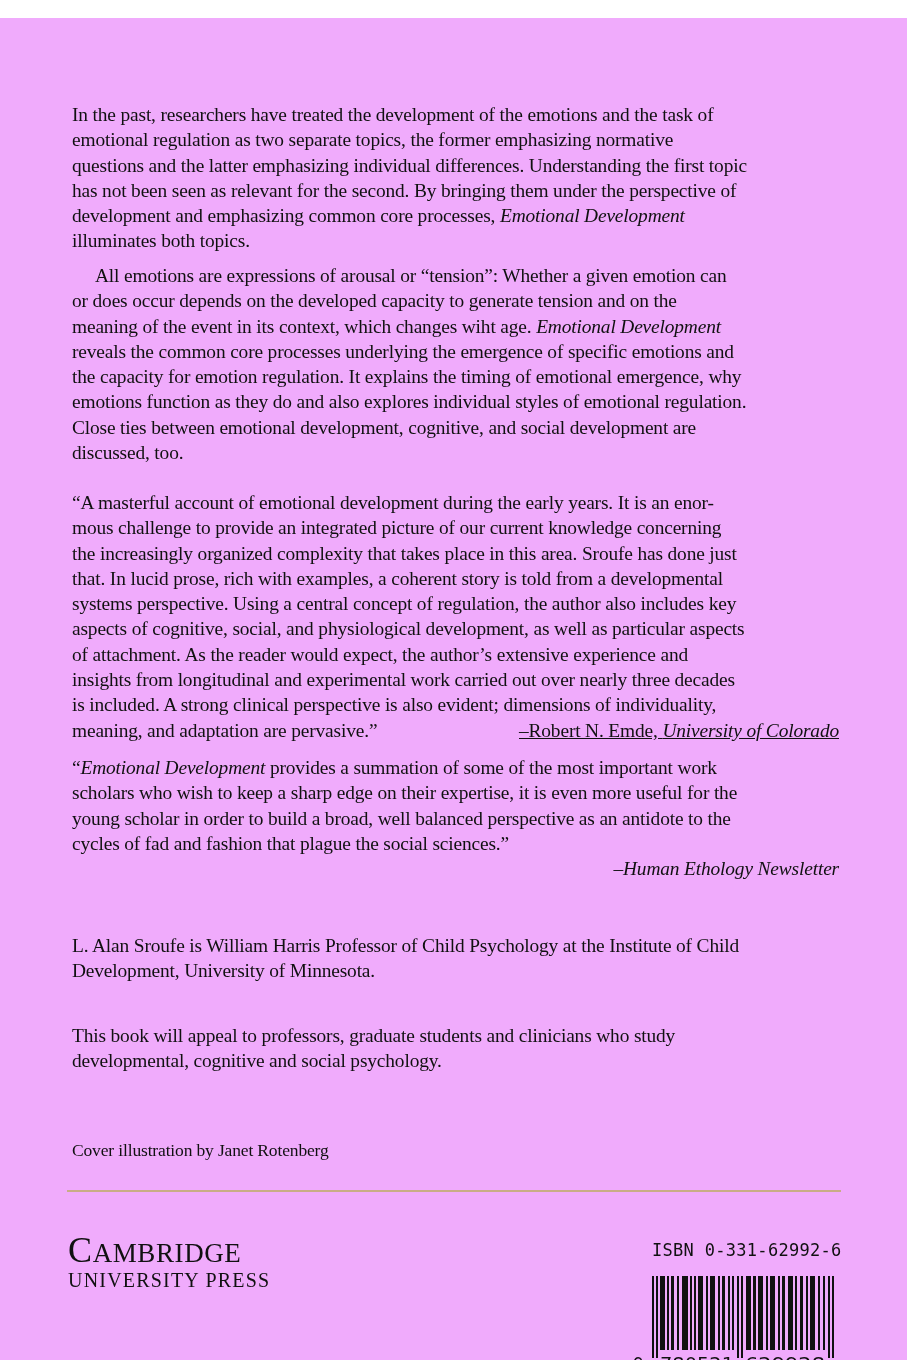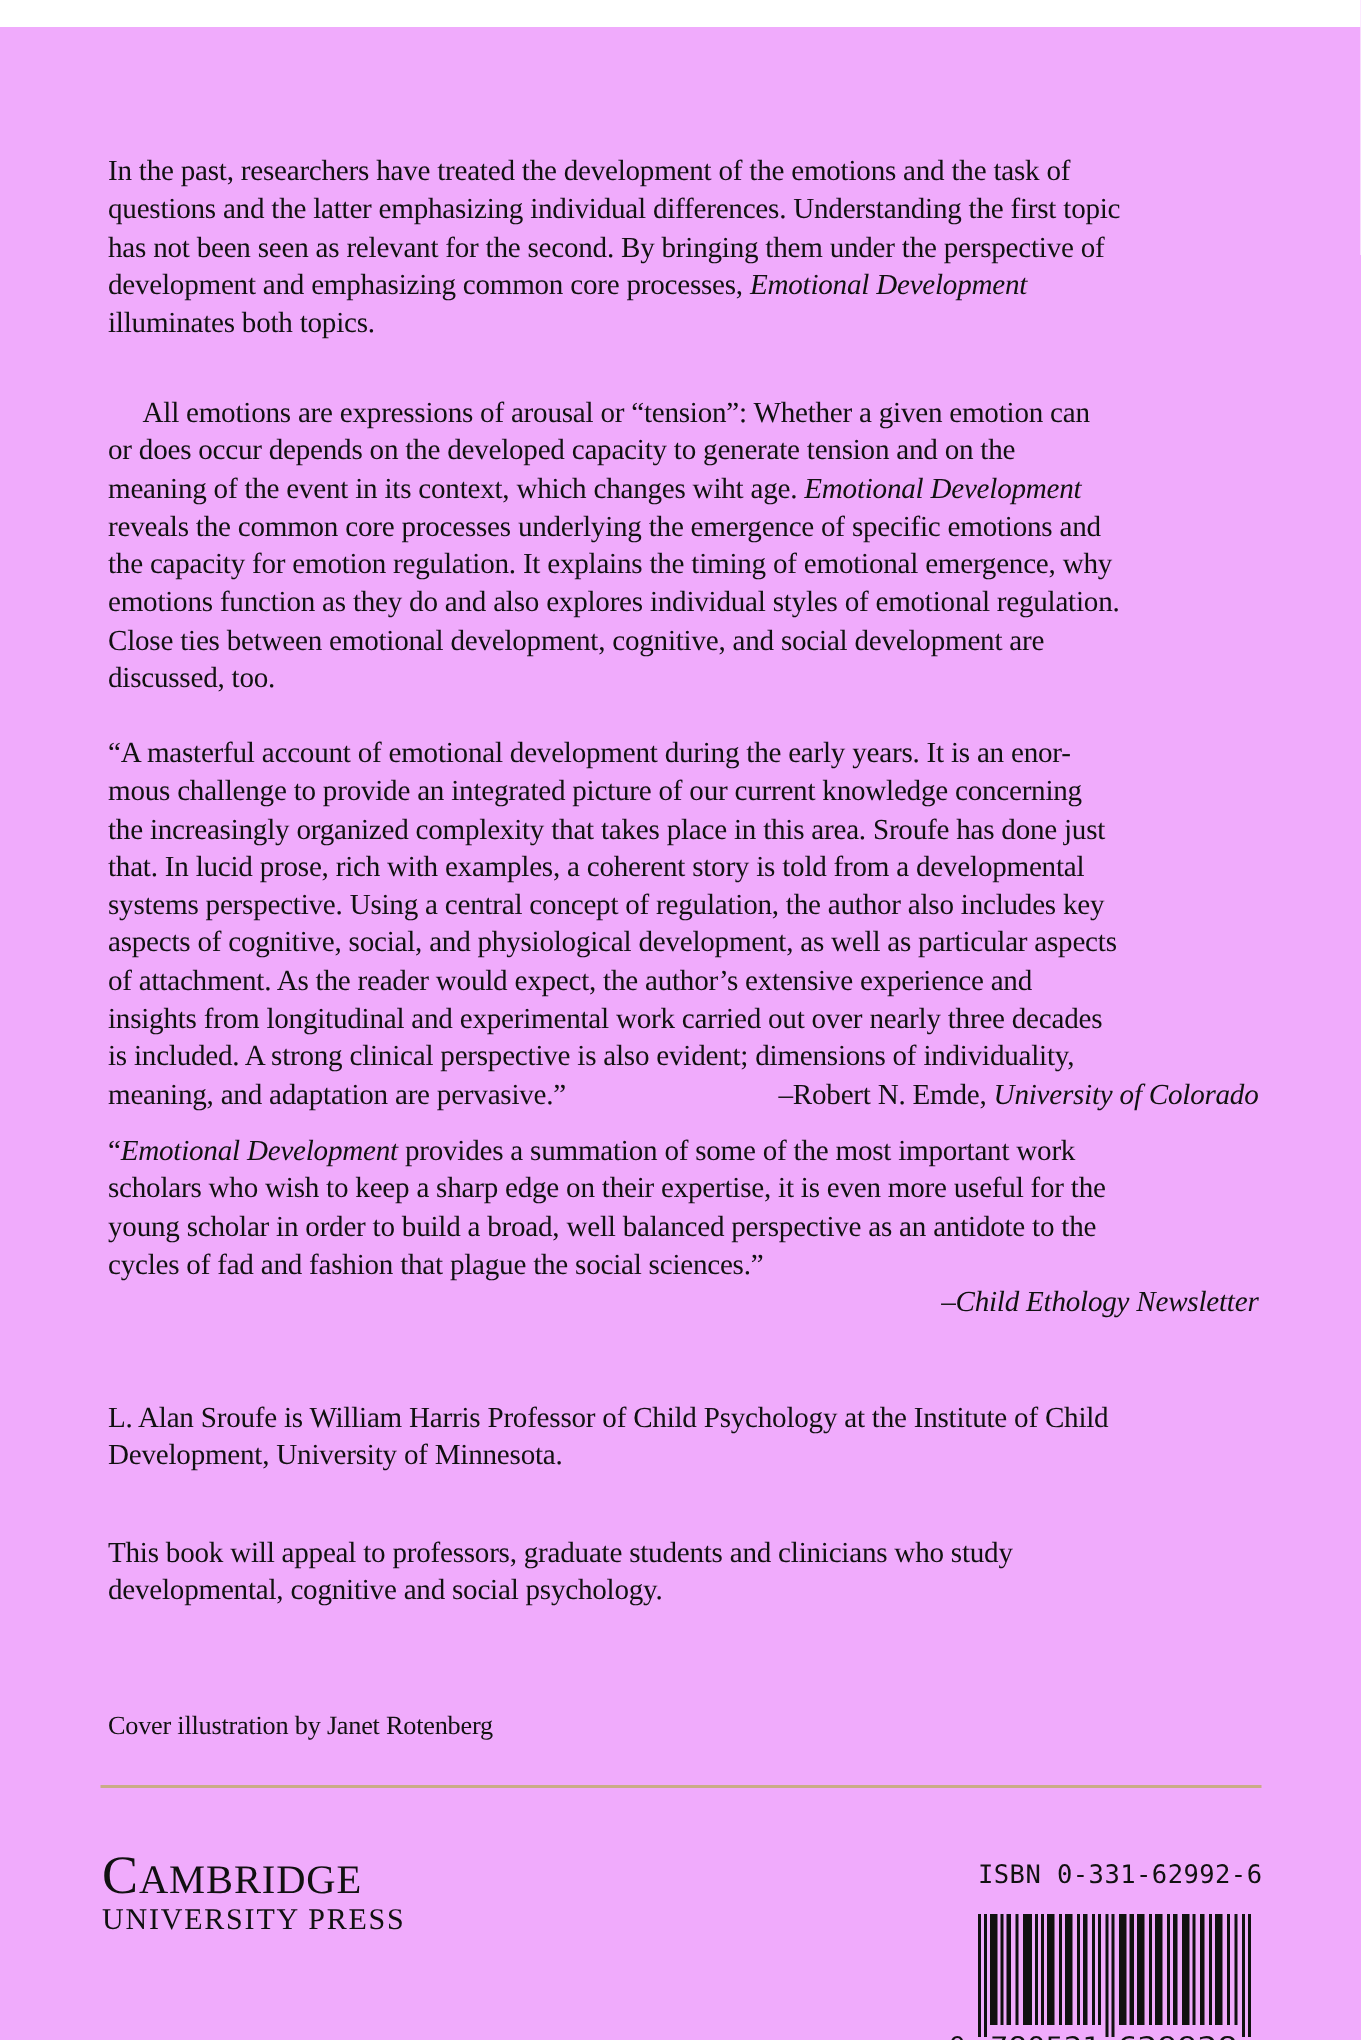--- a/index.html
+++ b/index.html
@@ -19,20 +19,21 @@
     .isbn { position: absolute; left: 652px; top: 1222px; font-family: "DejaVu Sans Mono", "Liberation Mono", monospace; font-size: 17px; letter-spacing: 0.3px; color: #111; }
     .barcode { position: absolute; left: 630px; top: 1258px; width: 220px; height: 96px; }
   </style>
 </head>
 <body>
 
 <div class="page">
 
   <div class="txt" style="top:84px;">
     <span class="ln">In the past, researchers have treated the development of the emotions and the task of</span>
+    <span class="ln">emotional regulation as two separate topics, the former emphasizing normative</span>
     <span class="ln">questions and the latter emphasizing individual differences. Understanding the first topic</span>
     <span class="ln">has not been seen as relevant for the second. By bringing them under the perspective of</span>
     <span class="ln"><span>development and emphasizing common core processes, </span><em>Emotional Development</em></span>
     <span class="ln">illuminates both topics.</span>
   </div>
 
   <div class="txt" style="top:245px;">
     <span class="ln ind">All emotions are expressions of arousal or “tension”: Whether a given emotion can</span>
     <span class="ln">or does occur depends on the developed capacity to generate tension and on the</span>
     <span class="ln"><span>meaning of the event in its context, which changes wiht age. </span><em>Emotional Development</em></span>
@@ -48,30 +49,30 @@
     <span class="ln">mous challenge to provide an integrated picture of our current knowledge concerning</span>
     <span class="ln">the increasingly organized complexity that takes place in this area. Sroufe has done just</span>
     <span class="ln">that. In lucid prose, rich with examples, a coherent story is told from a developmental</span>
     <span class="ln">systems perspective. Using a central concept of regulation, the author also includes key</span>
     <span class="ln">aspects of cognitive, social, and physiological development, as well as particular aspects</span>
     <span class="ln">of attachment. As the reader would expect, the author’s extensive experience and</span>
     <span class="ln">insights from longitudinal and experimental work carried out over nearly three decades</span>
     <span class="ln">is included. A strong clinical perspective is also evident; dimensions of individuality,</span>
     <span class="ln" style="position:relative;">
       <span>meaning, and adaptation are pervasive.”</span>
-      <span style="position:absolute; right:8px; top:0;"><span>–Robert N. Emde, </span><em>University of Colorado</em></span>
+      <span style="position:absolute; right:8px; top:0;text-decoration:underline;"><span>–Robert N. Emde, </span><em>University of Colorado</em></span>
     </span>
   </div>
 
   <div class="txt" style="top:737px;">
     <span class="ln"><span>“</span><em>Emotional Development</em><span> provides a summation of some of the most important work</span></span>
     <span class="ln">scholars who wish to keep a sharp edge on their expertise, it is even more useful for the</span>
     <span class="ln">young scholar in order to build a broad, well balanced perspective as an antidote to the</span>
     <span class="ln">cycles of fad and fashion that plague the social sciences.”</span>
-    <em class="attr-right" style="padding-right:8px;">–Child Ethology Newsletter</em>
+    <em class="attr-right" style="padding-right:8px;">–Human Ethology Newsletter</em>
   </div>
 
   <div class="txt" style="top:915px;">
     <span class="ln">L. Alan Sroufe is William Harris Professor of Child Psychology at the Institute of Child</span>
     <span class="ln">Development, University of Minnesota.</span>
   </div>
 
   <div class="txt" style="top:1005px;">
     <span class="ln">This book will appeal to professors, graduate students and clinicians who study</span>
     <span class="ln">developmental, cognitive and social psychology.</span>

